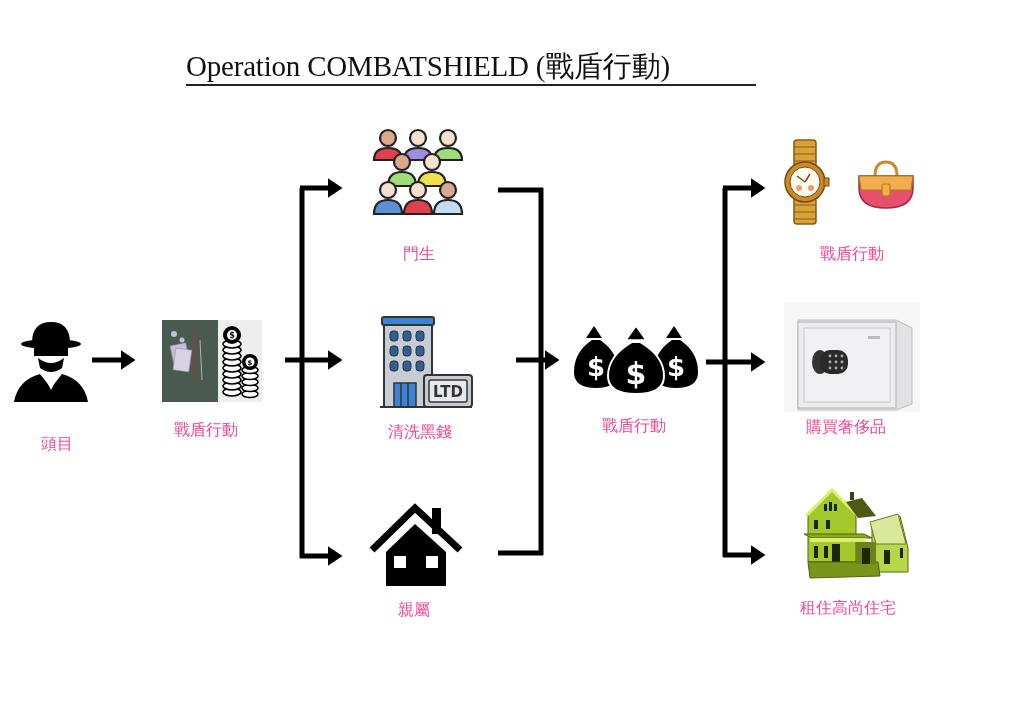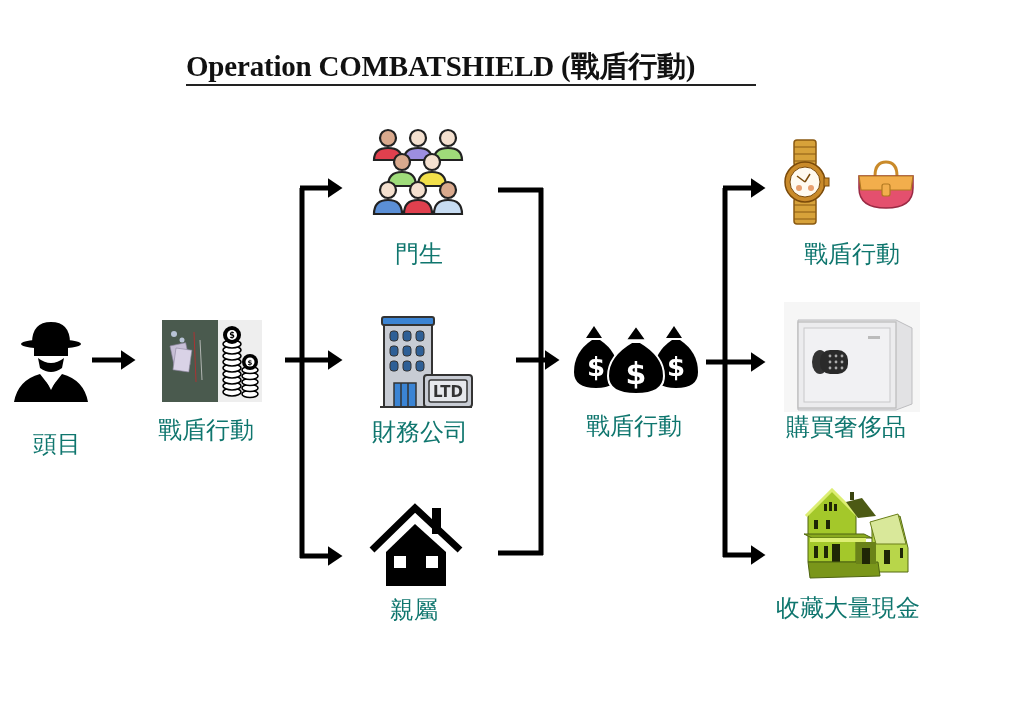--- a/index.html
+++ b/index.html
@@ -1,23 +1,23 @@
 <!DOCTYPE html>
 <html><head>
 <meta charset="utf-8">
 <style>
   html, body { margin: 0; padding: 0; background: #ffffff; }
   body { width: 1033px; height: 715px; position: relative; overflow: hidden;
          font-family: "DejaVu Sans", "Liberation Sans", sans-serif; color: #111; }
   .title { position: absolute; left: 186px; top: 48px; width: 570px;
-           font-family: "Liberation Serif", "DejaVu Serif", serif; font-weight: bold;
+           font-family: "Liberation Serif", "DejaVu Serif", serif; font-weight: normal;
            font-size: 29px; line-height: 36px; white-space: nowrap;
            border-bottom: 2px solid #222; padding-bottom: 0px; letter-spacing: -0.2px; }
-  .label { position: absolute; font-size: 24px; line-height: 24px; white-space: nowrap;
-           text-align: center; transform: translateX(-50%); color: #0f766e; }
+  .label { position: absolute; font-size: 16px; line-height: 24px; white-space: nowrap;
+           text-align: center; transform: translateX(-50%); color: #ec4899; }
   .icon { position: absolute; }
   svg.connectors { position: absolute; left: 0; top: 0; width: 1033px; height: 715px; }
 </style>
 </head>
 <body>
 
 <div class="title">Operation COMBATSHIELD (戰盾行動)</div>
 
 <svg class="connectors" viewBox="0 0 1033 715">
   <defs>
@@ -136,21 +136,21 @@
       <rect x="38" y="48" width="8" height="10" rx="3"></rect>
   </g>
   <rect x="16" y="70" width="22" height="24" fill="#3b84d4" stroke="#333" stroke-width="1.5"></rect>
   <line x1="23" y1="70" x2="23" y2="94" stroke="#333" stroke-width="1.5"></line>
   <line x1="30" y1="70" x2="30" y2="94" stroke="#333" stroke-width="1.5"></line>
   <rect x="46" y="62" width="48" height="32" rx="3" fill="#c8ccd4" stroke="#333" stroke-width="2"></rect>
   <rect x="51" y="67" width="38" height="22" rx="2" fill="#e6e8ec" stroke="#333" stroke-width="1.5"></rect>
   <text x="70" y="84" font-size="15" font-weight="bold" text-anchor="middle" fill="#333" font-family="DejaVu Sans, sans-serif">LTD</text>
   <line x1="2" y1="94" x2="94" y2="94" stroke="#333" stroke-width="2"></line>
 </svg>
-<div class="label" style="left:420px;top:420px">財務公司</div>
+<div class="label" style="left:420px;top:420px">清洗黑錢</div>
 
 <svg class="icon" style="left:368px;top:500px;width:96px;height:88px" viewBox="0 0 96 88">
   <rect x="64" y="8" width="9" height="26" fill="#000"></rect>
   <polyline points="4,50 47,8 92,50" fill="none" stroke="#000" stroke-width="7"></polyline>
   <path d="M18 52 L47 24 L78 52 L78 86 L18 86 Z" fill="#000"></path>
   <rect x="26" y="56" width="12" height="12" fill="#fff"></rect>
   <rect x="58" y="56" width="12" height="12" fill="#fff"></rect>
   <rect x="44" y="60" width="8" height="26" fill="#000"></rect>
 </svg>
 <div class="label" style="left:414px;top:598px">親屬</div>
@@ -241,13 +241,13 @@
       <rect x="32" y="56" width="8" height="18"></rect>
     <rect x="84" y="62" width="6" height="14"></rect>
       <rect x="100" y="60" width="3" height="10"></rect>
     </g>
   <polygon points="4,46 64,46 72,50 12,50" fill="#8aaa1e" stroke="#4f6510" stroke-width="1"></polygon>
   <rect x="10" y="50" width="56" height="4" fill="#dcee72"></rect>
   <polygon points="8,74 78,74 80,88 10,90" fill="#7a961a" stroke="#4f6510" stroke-width="1"></polygon>
   <rect x="56" y="54" width="20" height="22" fill="#6a8218"></rect>
   <rect x="62" y="60" width="8" height="16" fill="#1f2606"></rect>
 </svg>
-<div class="label" style="left:848px;top:596px">收藏大量現金</div>
+<div class="label" style="left:848px;top:596px">租住高尚住宅</div>
 
 </body></html>

